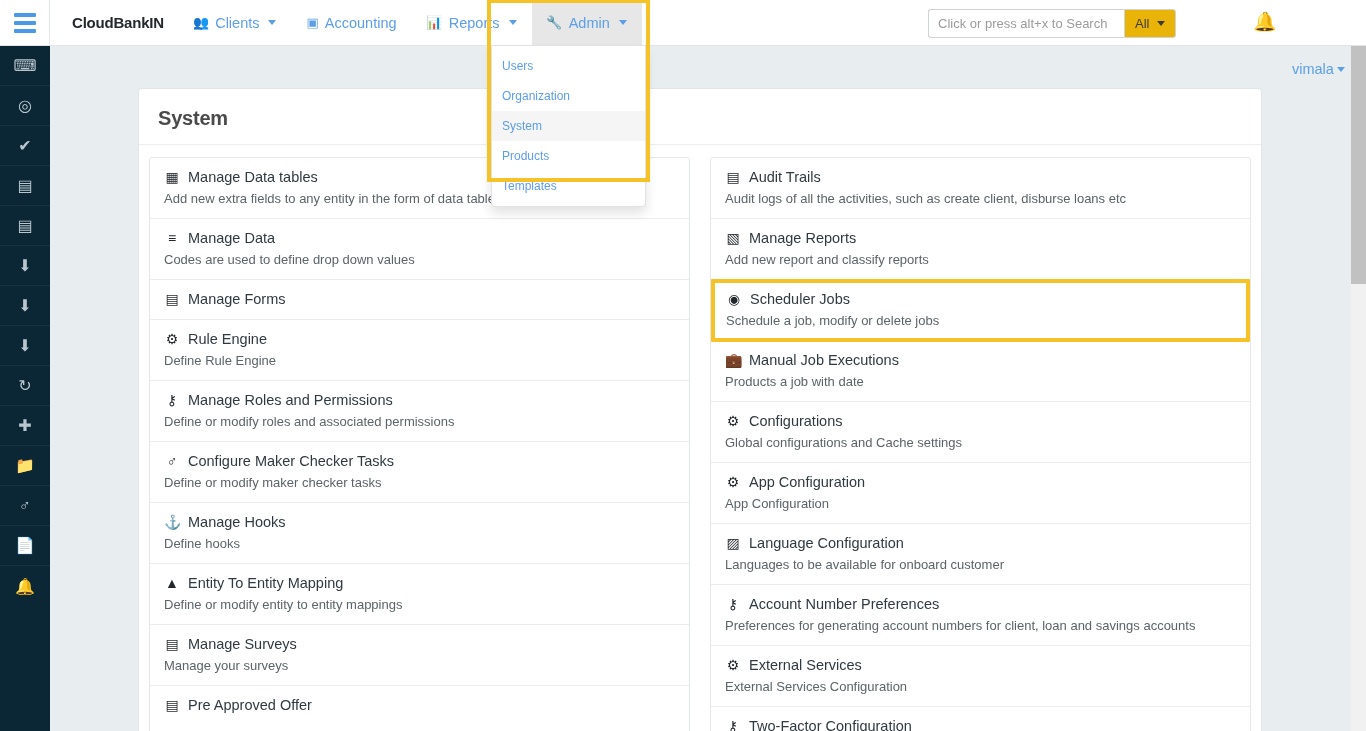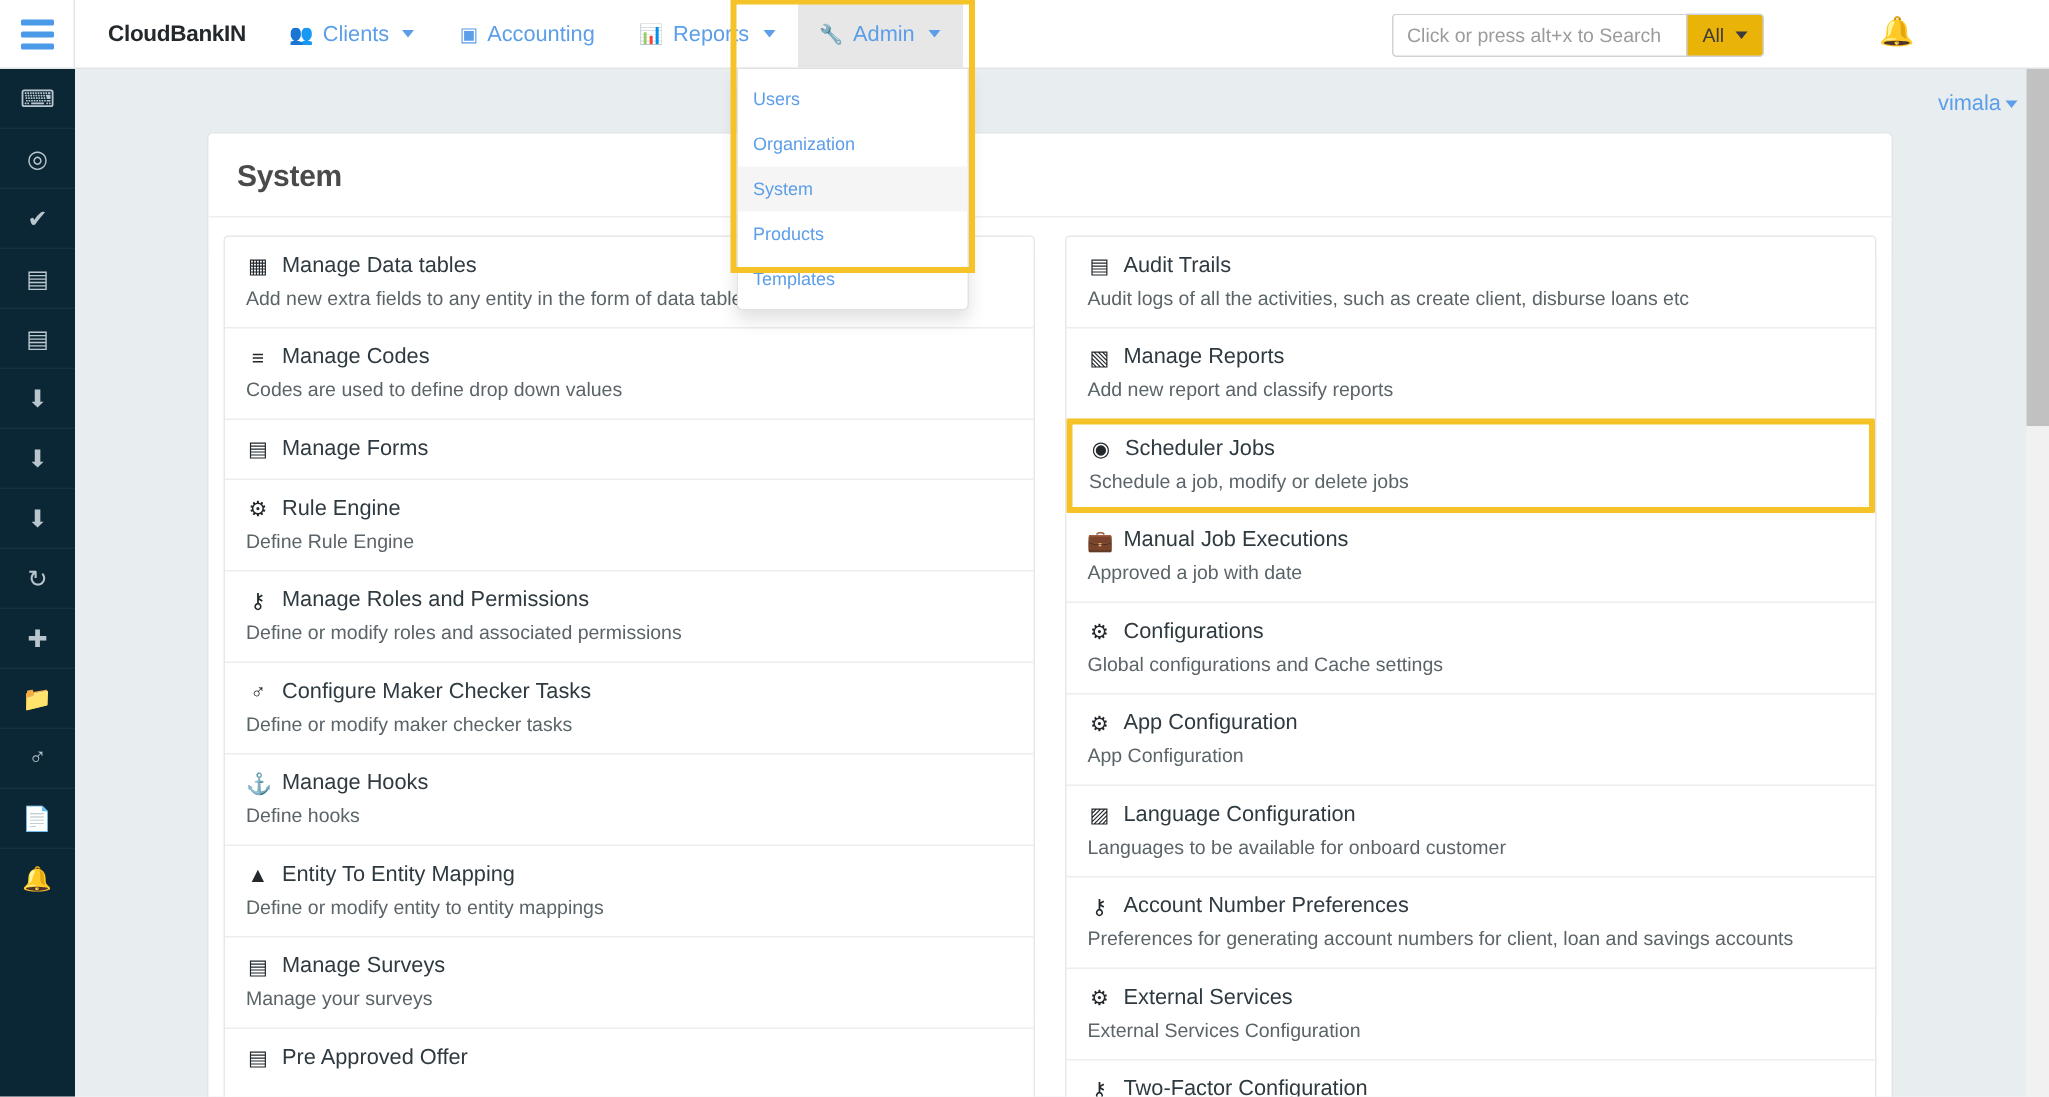--- a/index.html
+++ b/index.html
@@ -255,21 +255,21 @@
         <div class="entry">
           <div class="entry-title">
             <span class="gi">▦</span>
             <span>Manage Data tables</span>
           </div>
           <div class="entry-desc">Add new extra fields to any entity in the form of data table</div>
         </div>
         <div class="entry">
           <div class="entry-title">
             <span class="gi">≡</span>
-            <span>Manage Codes</span>
+            <span>Manage Data</span>
           </div>
           <div class="entry-desc">Codes are used to define drop down values</div>
         </div>
         <div class="entry">
           <div class="entry-title">
             <span class="gi">▤</span>
             <span>Manage Forms</span>
           </div>
         </div>
         <div class="entry">
@@ -343,21 +343,21 @@
             <span class="gi">◉</span>
             <span>Scheduler Jobs</span>
           </div>
           <div class="entry-desc">Schedule a job, modify or delete jobs</div>
         </div>
         <div class="entry">
           <div class="entry-title">
             <span class="gi">💼</span>
             <span>Manual Job Executions</span>
           </div>
-          <div class="entry-desc">Approved a job with date</div>
+          <div class="entry-desc">Products a job with date</div>
         </div>
         <div class="entry">
           <div class="entry-title">
             <span class="gi">⚙</span>
             <span>Configurations</span>
           </div>
           <div class="entry-desc">Global configurations and Cache settings</div>
         </div>
         <div class="entry">
           <div class="entry-title">

